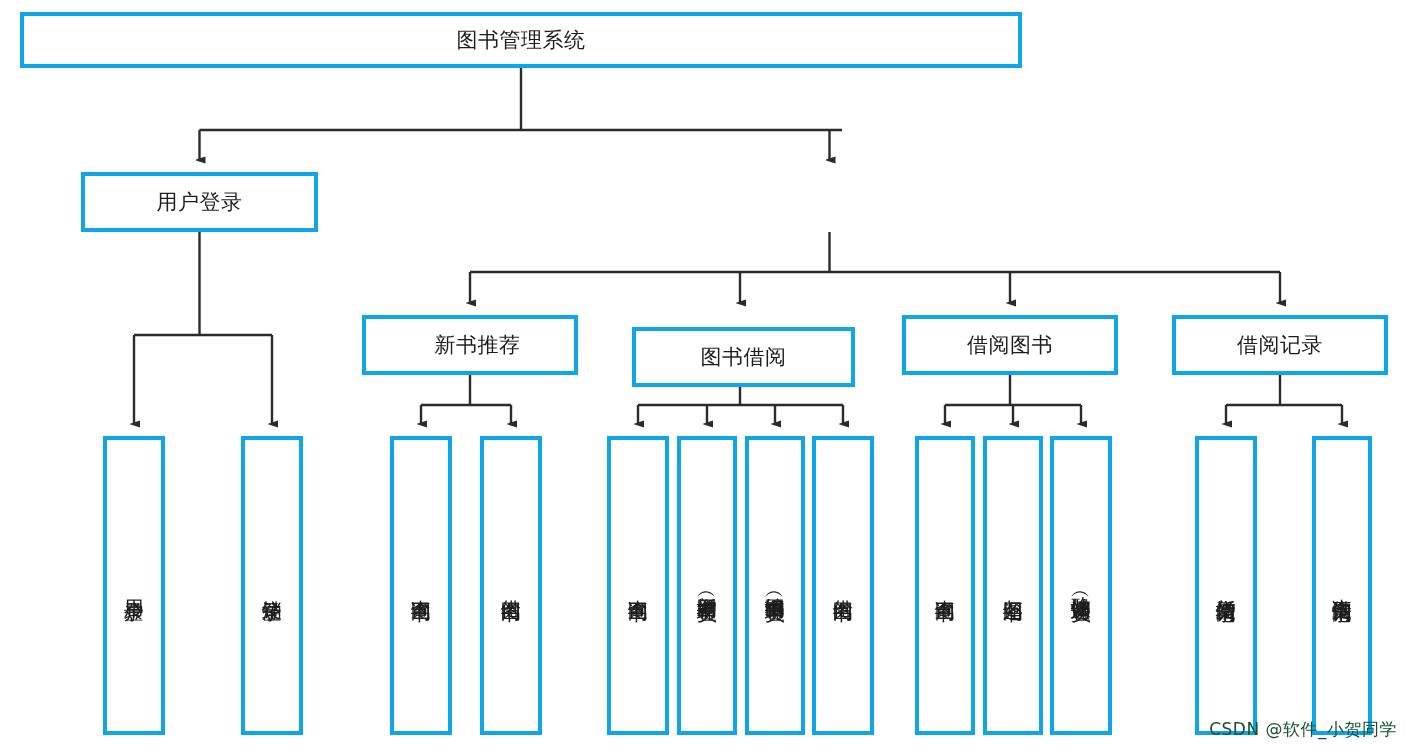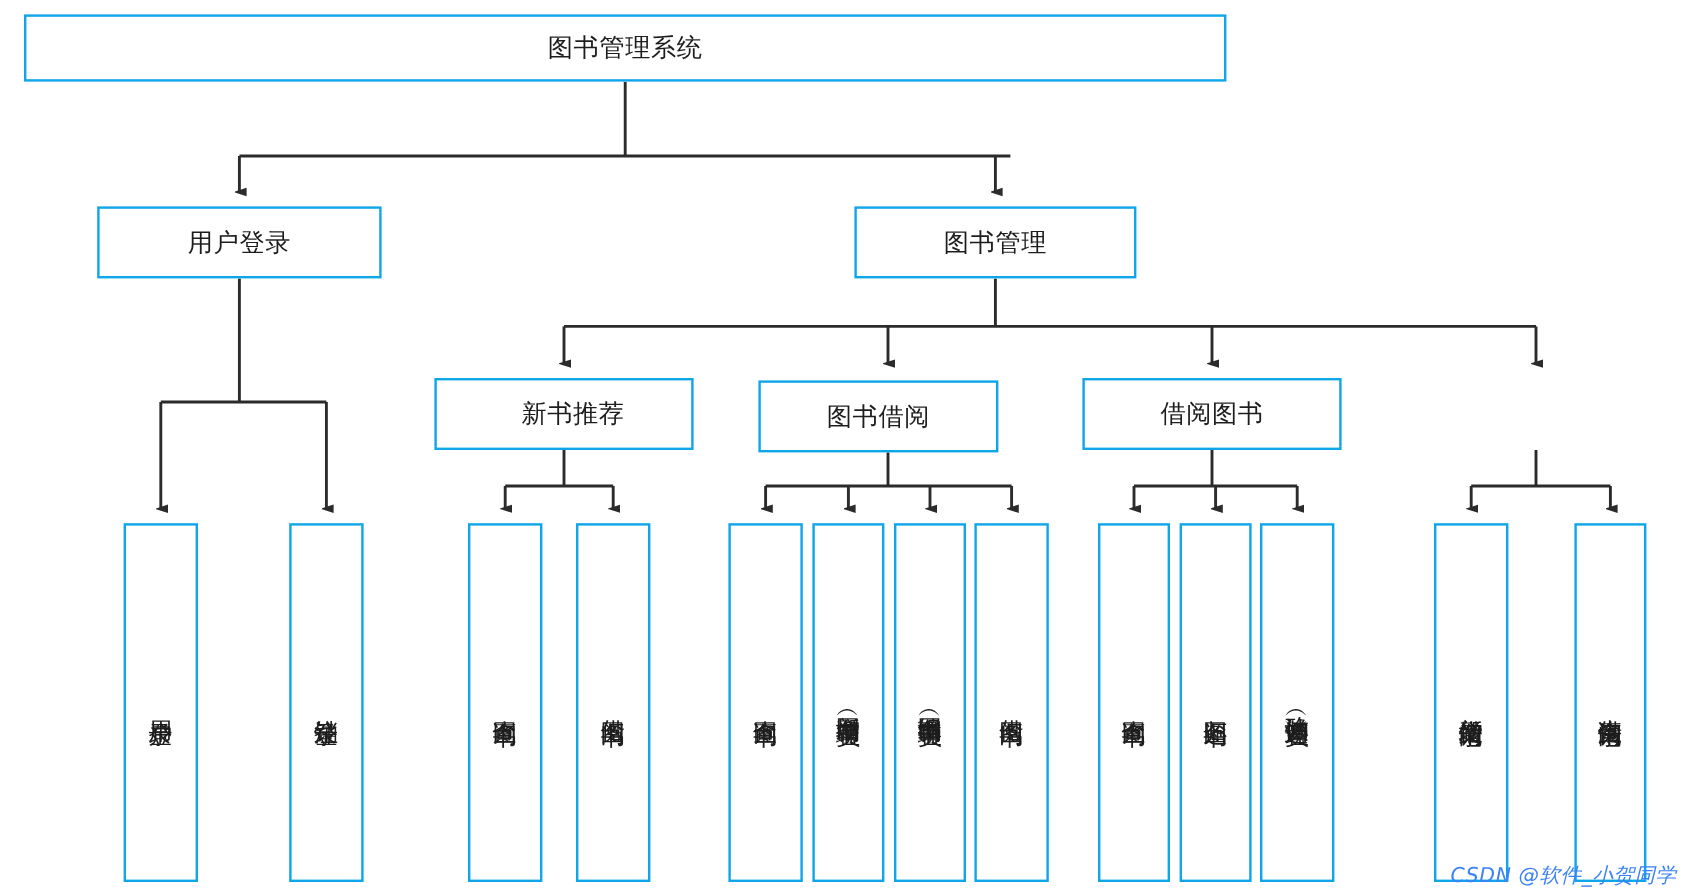--- a/index.html
+++ b/index.html
@@ -24,21 +24,21 @@
     left: 0;
     top: 0;
     width: 1405px;
     height: 747px;
     pointer-events: none;
   }
   .node {
     position: absolute;
     box-sizing: border-box;
     background: #ffffff;
-    border: 2px solid #0ea5e9;
+    border: 4px solid #0ea5e9;
     display: flex;
     align-items: center;
     justify-content: center;
     text-align: center;
     color: #1d1d1d;
     z-index: 2;
   }
   .node .label {
     font-size: 21px;
     line-height: 1.15;
@@ -57,25 +57,24 @@
     line-height: 1.22;
     letter-spacing: 1px;
     white-space: normal;
     max-height: 100%;
   }
   #watermark {
     position: absolute;
     right: 8px;
     bottom: 6px;
     font-size: 17px;
-    color: #3b82f6;
+    color: #14532d;
     letter-spacing: 0.5px;
     z-index: 5;
     white-space: nowrap;
-    font-style: italic;
   }
 </style>
 </head>
 <body>
 
 <div id="diagram-root">
 
   <svg class="connectors" viewBox="0 0 1405 747" preserveAspectRatio="none" aria-hidden="true">
     <defs>
       <marker id="arrow" markerWidth="10" markerHeight="10" refX="4" refY="6" orient="auto" markerUnits="userSpaceOnUse">
@@ -126,32 +125,32 @@
     </g>
   </svg>
 
   <div class="node root" style="left: 20px; top: 12px; width: 1002px; height: 56px;">
     <span class="label">图书管理系统</span>
   </div>
 
   <div class="node lvl2" style="left: 81px; top: 172px; width: 237px; height: 60px;">
     <span class="label">用户登录</span>
   </div>
-  <div class="node lvl2" style="left: 712px; top: 172px; width: 235px; height: 60px;">
-    <span class="label">图书管理</span>
-  </div>
 
   <div class="node lvl3" style="left: 362px; top: 315px; width: 216px; height: 60px; padding-left: 15px;">
     <span class="label">新书推荐</span>
   </div>
-  <div class="node lvl3" style="left: 632px; top: 317px; width: 200px; height: 60px;">
+  <div class="node lvl3" style="left: 632px; top: 327px; width: 223px; height: 60px;">
     <span class="label">图书借阅</span>
   </div>
   <div class="node lvl3" style="left: 902px; top: 315px; width: 216px; height: 60px;">
     <span class="label">借阅图书</span>
+  </div>
+  <div class="node lvl3" style="left: 1172px; top: 315px; width: 216px; height: 60px;">
+    <span class="label">借阅记录</span>
   </div>
 
   <div class="node leaf" style="left: 103px; top: 436px; width: 62px; height: 299px;">
     <span class="label">用户登录</span>
   </div>
   <div class="node leaf" style="left: 241px; top: 436px; width: 62px; height: 299px;">
     <span class="label">注销登录</span>
   </div>
   <div class="node leaf" style="left: 390px; top: 436px; width: 62px; height: 299px;">
     <span class="label">查询图书</span>

